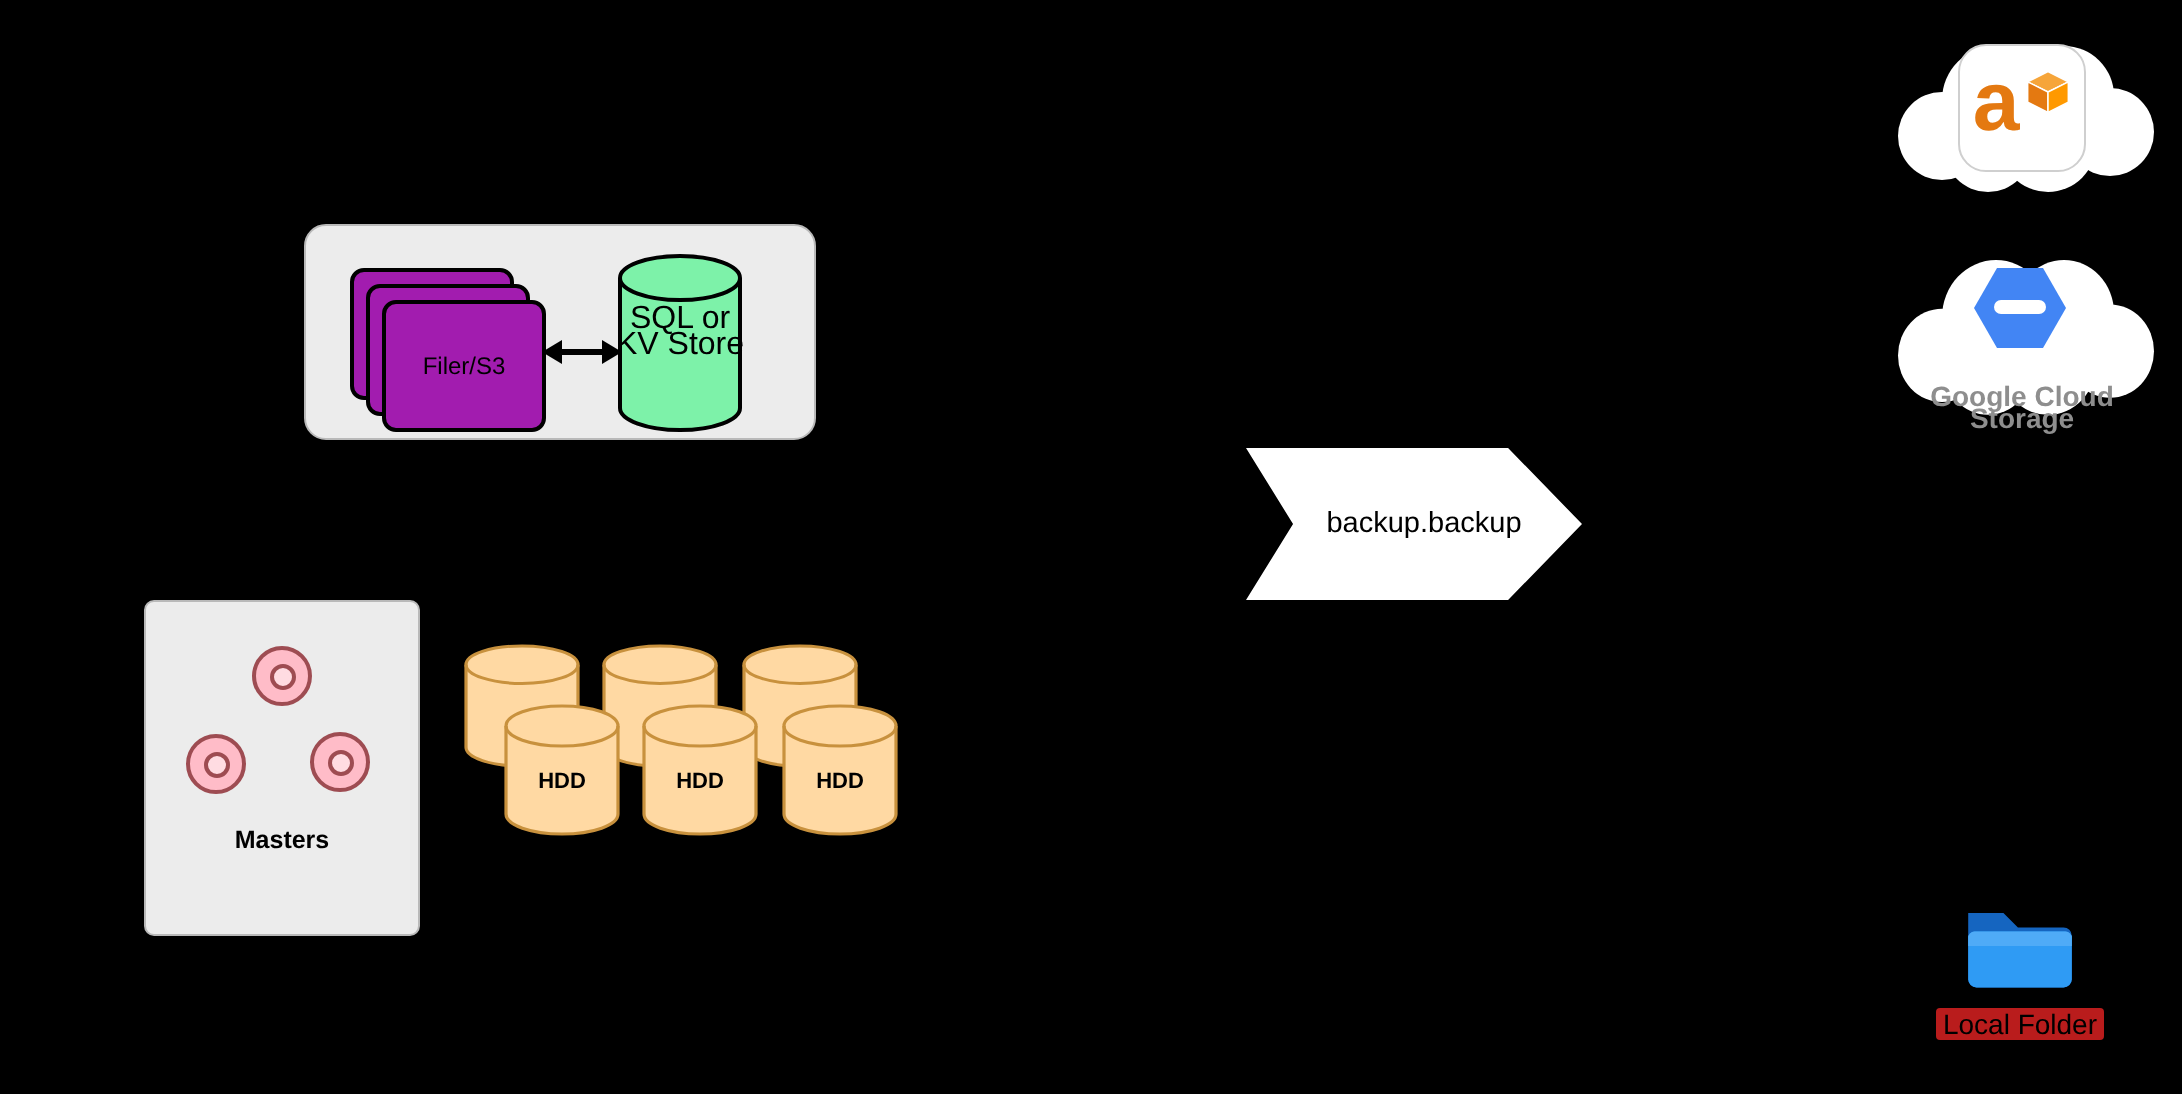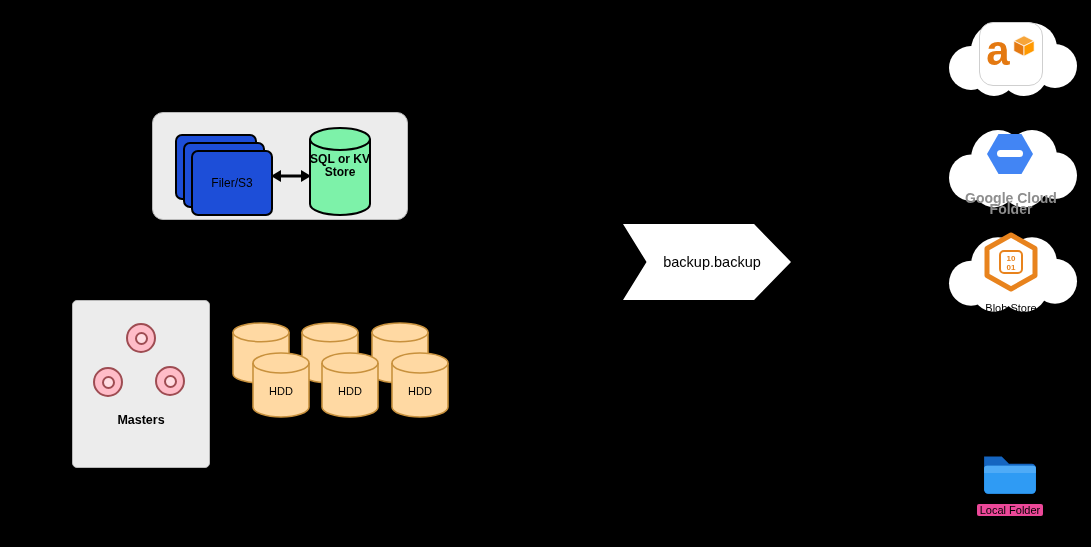--- a/index.html
+++ b/index.html
@@ -6,41 +6,41 @@
   html,body{background:#000}
   body{font-family:"Liberation Sans",sans-serif;color:#000}
   .stage{position:relative;width:1091px;height:547px;background:#000;overflow:hidden}
 
   
   .cluster{position:absolute;background:#ECECEC;border:1px solid #b9b9b9;border-radius:11px}
   .filer-cluster{left:152px;top:112px;width:256px;height:108px}
   .masters-cluster{left:72px;top:300px;width:138px;height:168px;border-radius:5px}
 
   
-  .card{position:absolute;width:82px;height:66px;background:#1d4ed8;border:2px solid #000;border-radius:7px}
+  .card{position:absolute;width:82px;height:66px;background:#a21caf;border:2px solid #000;border-radius:7px}
   .card.c1{left:22px;top:21px}
   .card.c2{left:30px;top:29px}
   .card.c3{left:38px;top:37px;display:flex;align-items:center;justify-content:center;font-size:12px}
 
   .dbl-arrow{position:absolute;left:118px;top:53px}
 
   .cylinder-green{position:absolute;left:156px;top:14px;width:62px;height:90px}
-  .cylinder-green .cyl-label{position:absolute;left:-4px;right:-4px;top:26px;text-align:center;font-weight:bold;font-size:12px;line-height:13px}
+  .cylinder-green .cyl-label{position:absolute;left:-4px;right:-4px;top:26px;text-align:center;font-weight:normal;font-size:16px;line-height:13px}
 
   
   .donut{position:absolute;width:30px;height:30px;border-radius:50%;background:#FFBCC8;border:2px solid #9E4C52;display:flex;align-items:center;justify-content:center}
   .donut .hole{width:13px;height:13px;border-radius:50%;background:#FFDCE2;border:2px solid #9E4C52}
   .donut.d1{left:53px;top:22px}
   .donut.d2{left:20px;top:66px}
   .donut.d3{left:82px;top:65px}
   .masters-label{position:absolute;left:0;right:0;top:112px;text-align:center;font-weight:bold;font-size:12.5px}
 
   
   .hdd{position:absolute;width:58px;height:66px}
-  .hdd .hdd-label{position:absolute;left:0;right:0;top:33px;text-align:center;font-weight:normal;font-size:11px}
+  .hdd .hdd-label{position:absolute;left:0;right:0;top:33px;text-align:center;font-weight:bold;font-size:11px}
 
   
   .flow-arrow{position:absolute;left:623px;top:224px;width:168px;height:76px;background:#fff;
     clip-path:polygon(0% 0%,78% 0%,100% 50%,78% 100%,0% 100%,14% 50%);
     display:flex;align-items:center;justify-content:center;padding-left:10px;font-size:14.5px}
 
   
   .cloud{position:absolute;left:936px;width:150px}
   .cloud-svg{position:absolute;inset:0;width:100%;height:100%}
   .cloud.c-aws{top:6px;height:100px}
@@ -63,21 +63,21 @@
   .cloud-cap{position:absolute;left:0;right:0;text-align:center;font-size:11px;color:#000}
   .c-blob .cloud-cap{top:82px}
   .c-bb .cloud-cap{top:86px}
 
   .bb-tile{position:absolute;left:49px;top:22px;width:52px;height:52px;border-radius:9px;
     background:radial-gradient(circle at 50% 30%,#E0392B,#9C0D0D)}
 
   
   .folder-block{position:absolute;left:958px;top:446px;width:104px;text-align:center}
   .folder-block svg{display:block;margin:0 auto}
-  .folder-caption{display:inline-block;margin-top:6px;font-size:11px;background:#ec4899;color:#000;padding:0 3px;border-radius:2px}
+  .folder-caption{display:inline-block;margin-top:6px;font-size:14px;background:#b91c1c;color:#000;padding:0 3px;border-radius:2px}
 </style>
 </head>
 <body>
 
 <svg width="0" height="0" style="position:absolute" aria-hidden="true">
   <defs>
     <g id="cloudCircles">
       <circle cx="35" cy="62" r="22"></circle>
       <circle cx="62" cy="44" r="27"></circle>
       <circle cx="96" cy="42" r="25"></circle>
@@ -187,36 +187,23 @@
 
   <div class="cloud c-gcs">
     <svg class="cloud-svg" viewBox="0 0 150 100" preserveAspectRatio="none">
       <use href="#cloudCircles" fill="#fff" stroke="#000" stroke-width="4"></use>
       <use href="#cloudCircles" fill="#fff"></use>
     </svg>
     <div class="gcs-hex">
       <div class="gcs-bar"></div>
     </div>
     <div class="gcs-cap l1">Google Cloud</div>
-    <div class="gcs-cap l2">Folder</div>
-  </div>
-
-  <div class="cloud c-blob">
-    <svg class="cloud-svg" viewBox="0 0 150 100" preserveAspectRatio="none">
-      <use href="#cloudCircles" fill="#fff" stroke="#000" stroke-width="4"></use>
-      <use href="#cloudCircles" fill="#fff"></use>
-    </svg>
-    <svg class="blob-hex" width="56" height="60" viewBox="0 0 56 60">
-      <polygon points="28,3 52,16.5 52,43.5 28,57 4,43.5 4,16.5" fill="#fff" stroke="#E8831D" stroke-width="5" stroke-linejoin="round"></polygon>
-      <rect x="17" y="19" width="22" height="22" rx="4" fill="#fff" stroke="#E8831D" stroke-width="2"></rect>
-      <text x="28" y="28.5" text-anchor="middle" font-size="8" font-weight="bold" fill="#E8831D">10</text>
-      <text x="28" y="37.5" text-anchor="middle" font-size="8" font-weight="bold" fill="#E8831D">01</text>
-    </svg>
-    <div class="cloud-cap">Blob Store</div>
-  </div>
+    <div class="gcs-cap l2">Storage</div>
+  </div>
+
 
 
   <div class="folder-block">
     <svg width="58" height="52" viewBox="0 0 56 50">
       <path d="M3 10 h17 l7 7 h22 a4 4 0 0 1 4 4 v21 a4 4 0 0 1 -4 4 H7 a4 4 0 0 1 -4 -4 Z" fill="#1565C0"></path>
       <path d="M6 19 h44 a3 3 0 0 1 3 3 v20 a4 4 0 0 1 -4 4 H7 a4 4 0 0 1 -4 -4 V22 a3 3 0 0 1 3 -3 Z" fill="#2F9BF4"></path>
       <path d="M6 19 h44 a3 3 0 0 1 3 3 v4 H3 v-4 a3 3 0 0 1 3 -3 Z" fill="#4FABF7"></path>
     </svg>
     <span class="folder-caption">Local Folder</span>
   </div>

